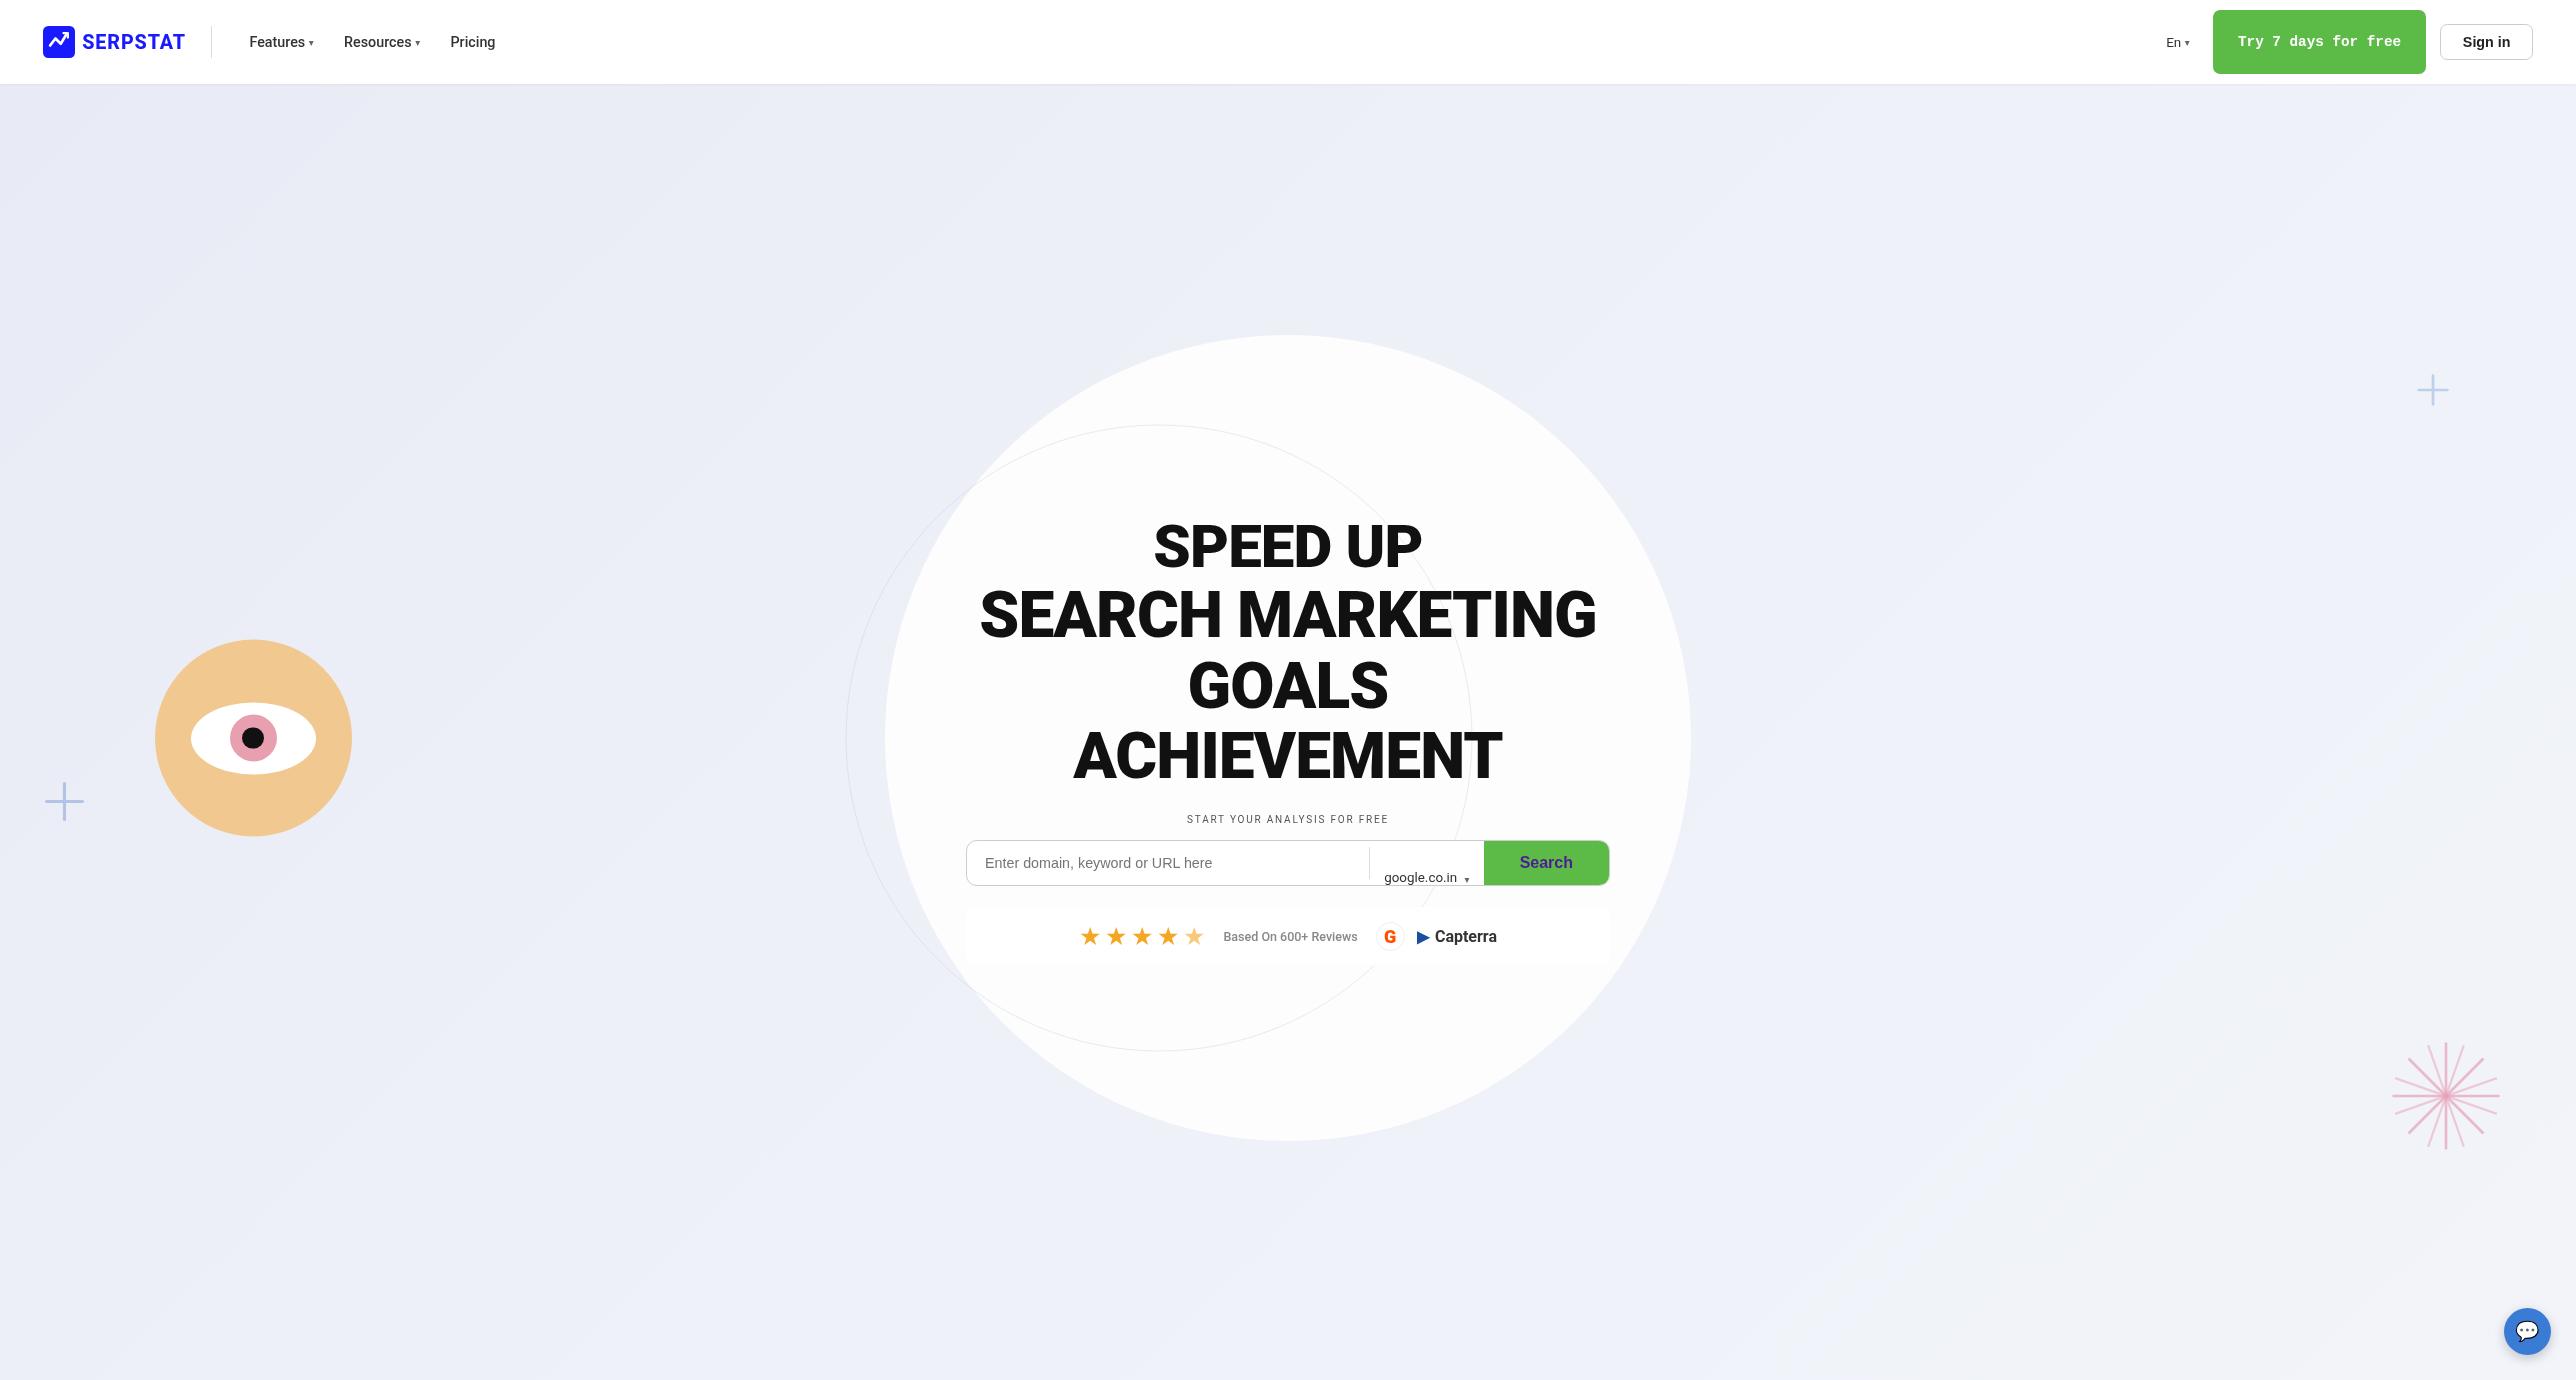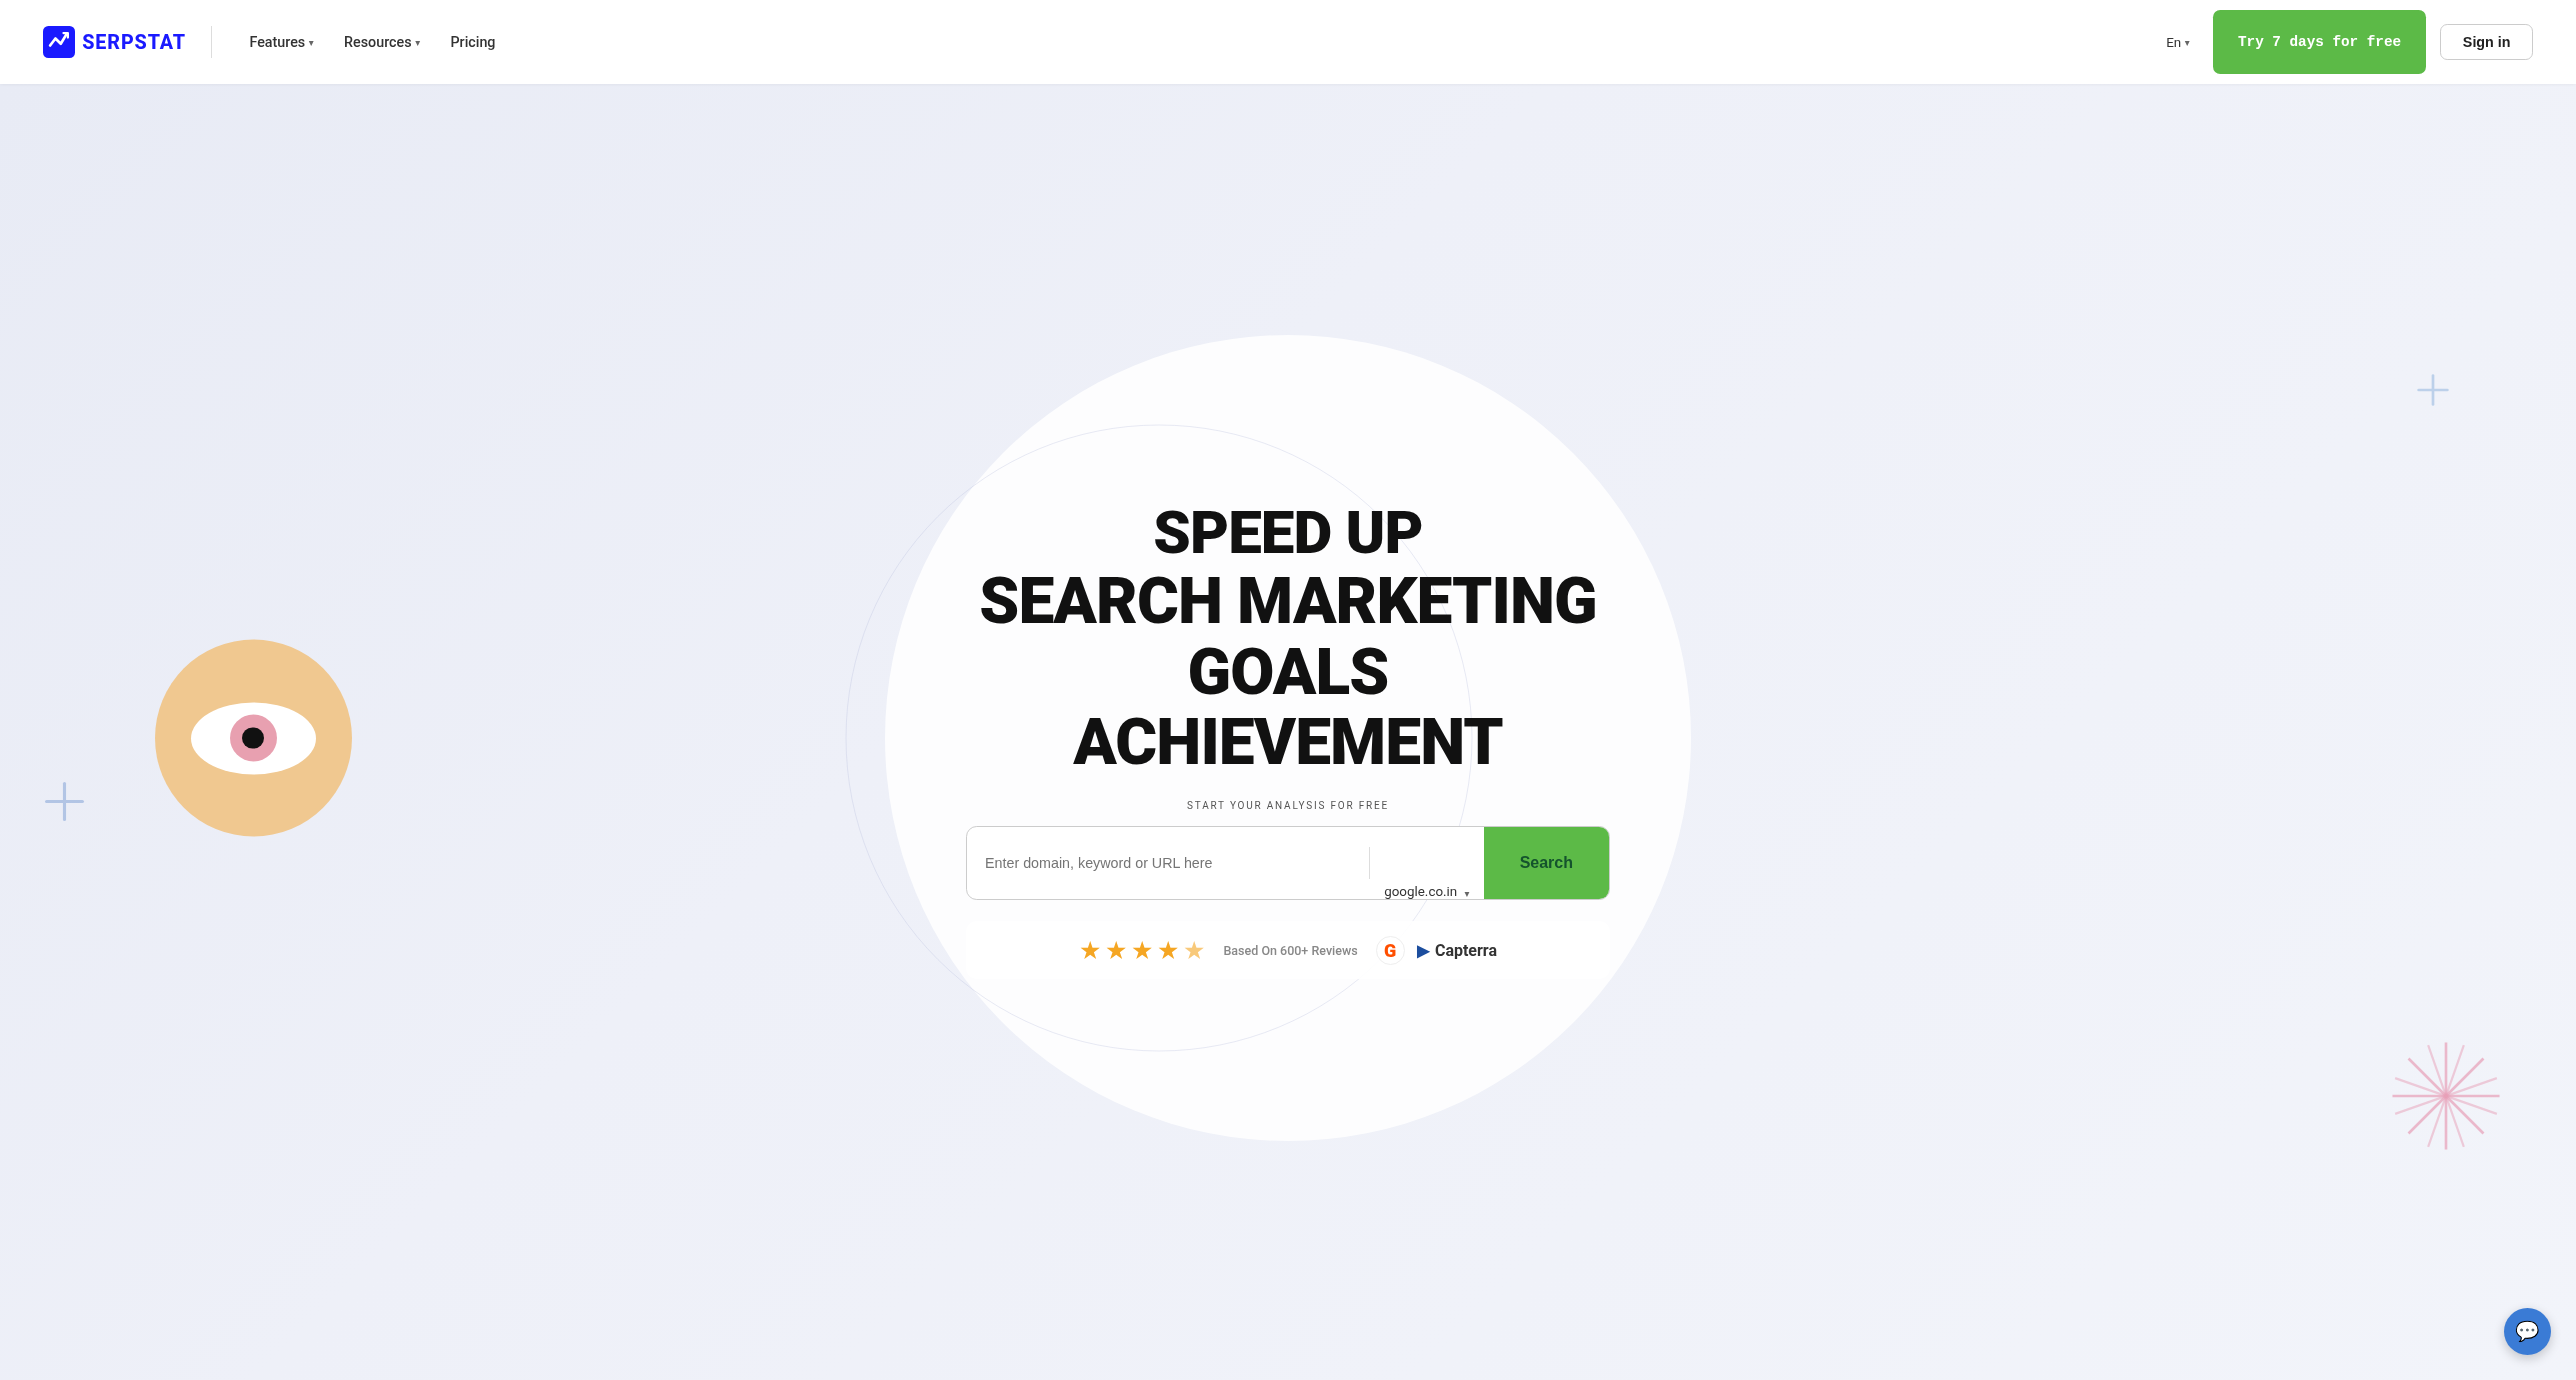--- a/index.html
+++ b/index.html
@@ -235,21 +235,21 @@
 
     
     .search-bar-container {
       display: flex;
       align-items: center;
       background: #fff;
       border: 1.3px solid #ccc;
       border-radius: 10.7px;
       overflow: hidden;
       margin-bottom: 21.5px;
-      height: 74px;
+      height: 46px;
     }
     .search-input {
       flex: 1;
       border: none;
       outline: none;
       font-size: 14.3px;
       color: #999;
       padding: 0 18px;
       background: transparent;
       height: 100%;
@@ -269,21 +269,21 @@
       cursor: pointer;
       height: 100%;
       white-space: nowrap;
     }
     .search-chevron {
       font-size: 9.8px;
       color: #666;
     }
     .btn-search {
       background: #5cba47;
-      color: #14532d;
+      color: #4c1d95;
       border: none;
       height: 100%;
       padding: 0 36px;
       font-size: 16px;
       font-weight: 700;
       cursor: pointer;
       white-space: nowrap;
     }
 
     

